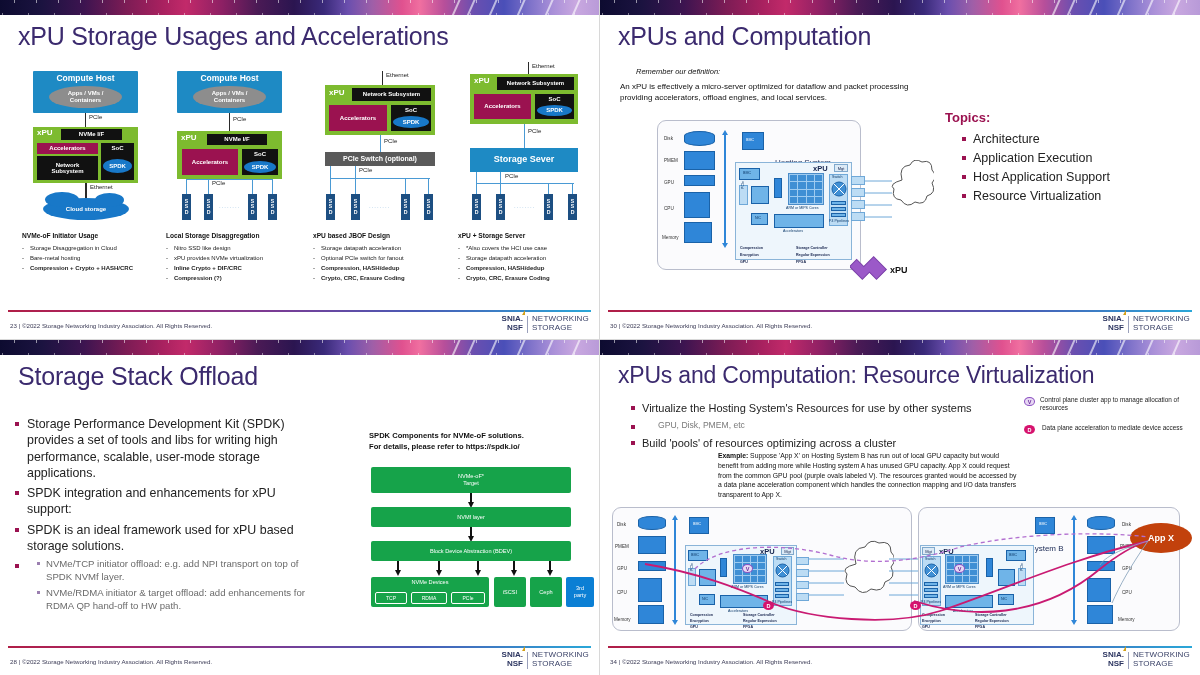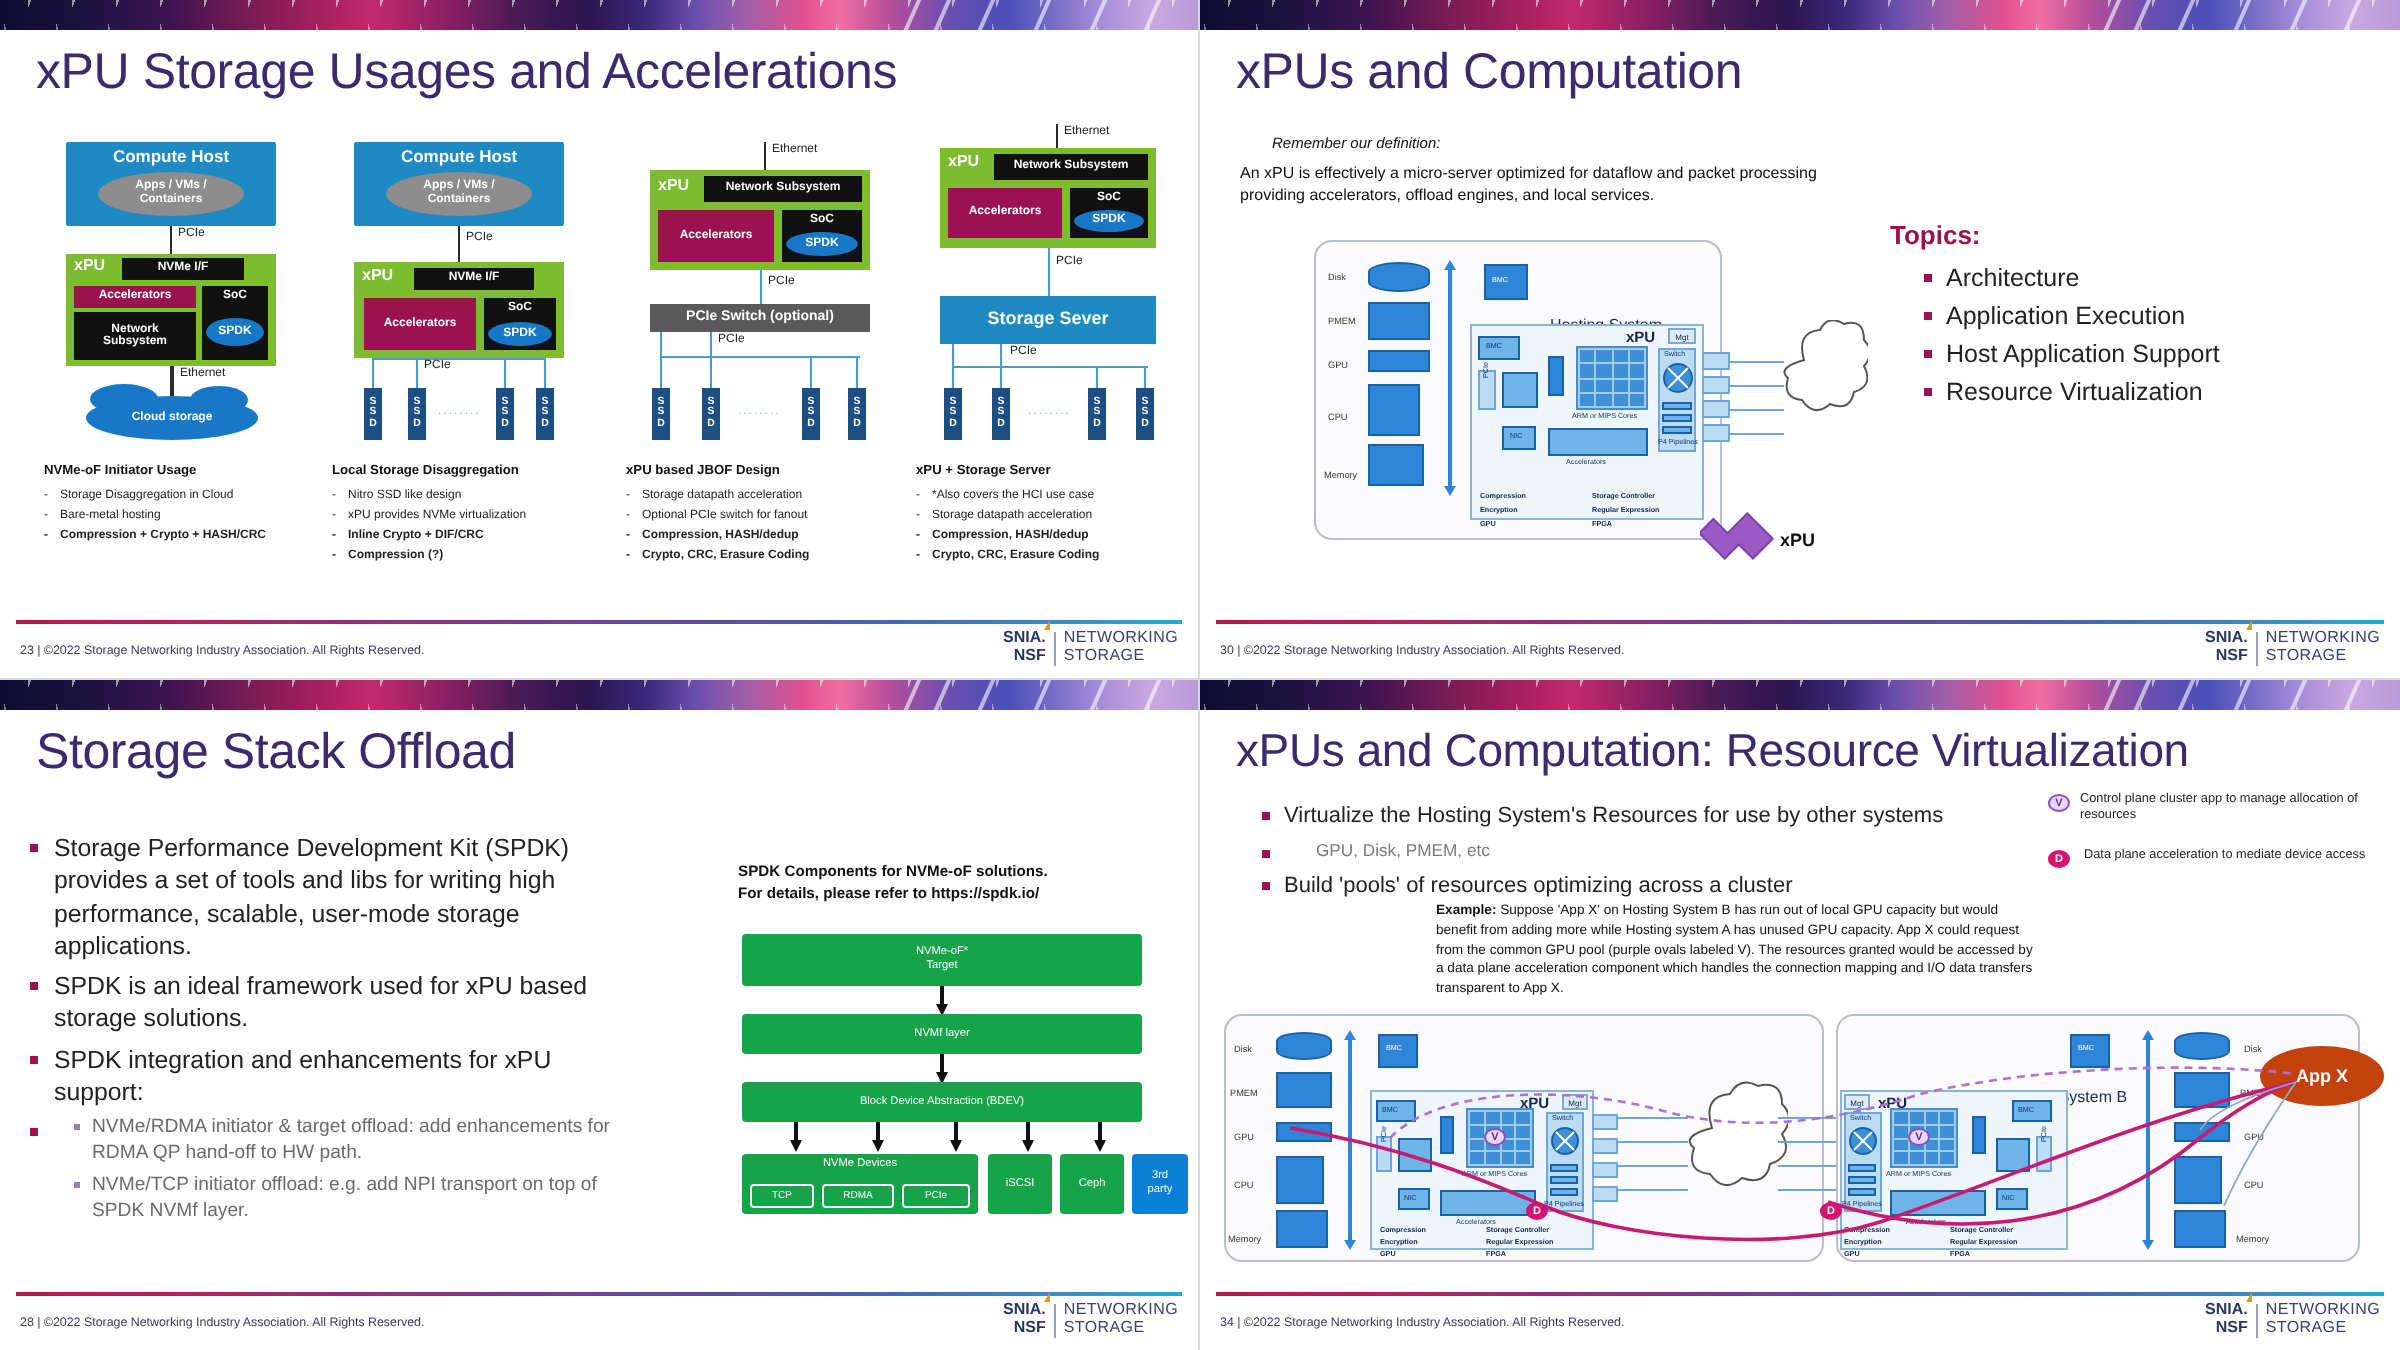--- a/index.html
+++ b/index.html
@@ -517,25 +517,25 @@
         <div class="streak" style="left:470px"></div>
       <div class="streak" style="left:492px"></div>
         <div class="streak" style="left:520px"></div>
       <div class="streak" style="left:548px"></div>
         <div class="streak" style="left:575px"></div>
     </div>
     <div class="title">Storage Stack Offload</div>
 
     <div class="b3" style="left:14px; top:76px;">
       <div>Storage Performance Development Kit (SPDK) provides a set of tools and libs for writing high performance, scalable, user-mode storage applications.</div>
+      <div>SPDK integration and enhancements for xPU support:</div>
       <div>SPDK is an ideal framework used for xPU based storage solutions.</div>
-      <div>SPDK integration and enhancements for xPU support:</div>
       <div class="b3sub" style="padding-left:22px;">
+        <div>NVMe/TCP initiator offload: e.g. add NPI transport on top of SPDK NVMf layer.</div>
         <div>NVMe/RDMA initiator &amp; target offload: add enhancements for RDMA QP hand-off to HW path.</div>
-        <div>NVMe/TCP initiator offload: e.g. add NPI transport on top of SPDK NVMf layer.</div>
       </div>
     </div>
 
     <div class="spdk-cap" style="left:369px; top:91px;">
       <div>SPDK Components for NVMe-oF solutions.</div>
       <div>For details, please refer to https://spdk.io/</div>
     </div>
 
     <div class="gbox" style="left:371px; top:127px; width:200px; height:26px; white-space:pre;">NVMe-oF*
 Target</div>

